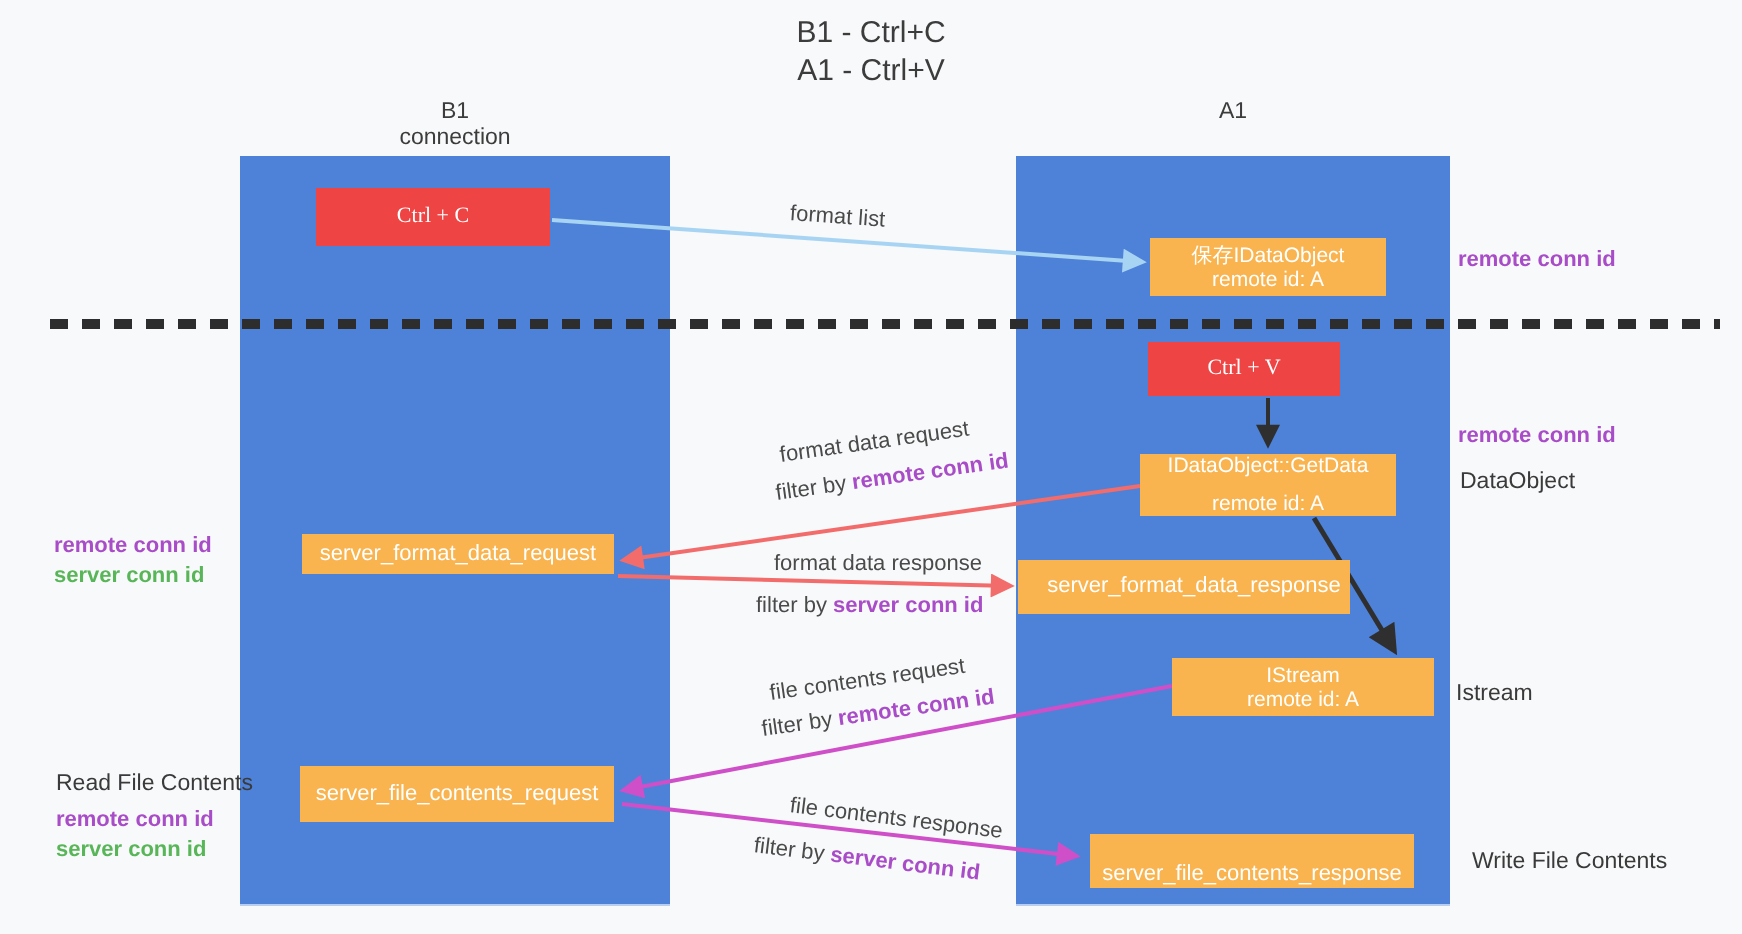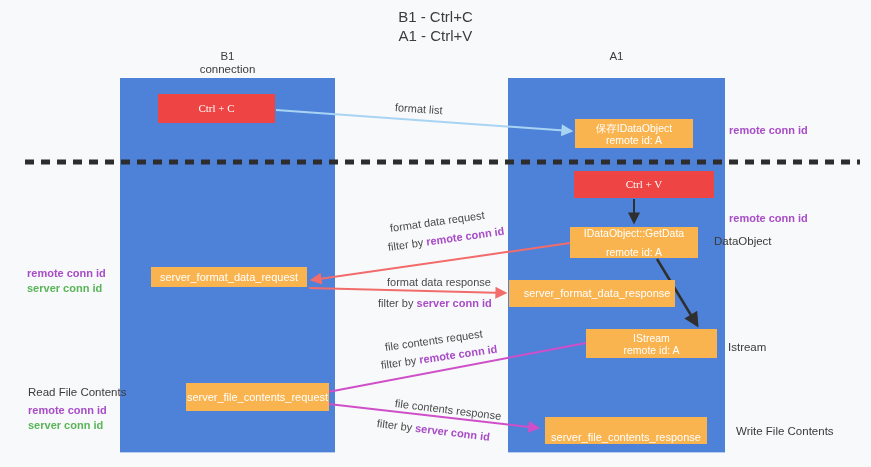--- a/index.html
+++ b/index.html
@@ -93,21 +93,21 @@
 
 <div class="abs node green" style="left:158px;top:94px;width:117px;height:29px;">
   <div>Ctrl + C</div>
 </div>
 
 <div class="abs node orange small" style="left:575px;top:119px;width:118px;height:29px;">
   <div>保存IDataObject</div>
   <div>remote id: A</div>
 </div>
 
-<div class="abs node green" style="left:574px;top:171px;width:140px;height:27px;">
+<div class="abs node green" style="left:574px;top:171px;width:96px;height:27px;">
   <div>Ctrl + V</div>
 </div>
 
 <div class="abs node orange small" style="left:570px;top:227px;width:128px;height:31px;justify-content:space-between;">
   <div>IDataObject::GetData</div>
   <div>remote id: A</div>
 </div>
 
 <div class="abs node orange" style="left:151px;top:267px;width:156px;height:20px;">
   <div>server_format_data_request</div>
@@ -115,21 +115,21 @@
 
 <div class="abs node orange" style="left:509px;top:280px;width:156px;height:27px;padding-left:10px;">
   <div>server_format_data_response</div>
 </div>
 
 <div class="abs node orange small" style="left:586px;top:329px;width:131px;height:29px;">
   <div>IStream</div>
   <div>remote id: A</div>
 </div>
 
-<div class="abs node orange" style="left:150px;top:383px;width:143px;height:28px;margin-left:36px;">
+<div class="abs node orange" style="left:150px;top:383px;width:157px;height:28px;">
   <div>server_file_contents_request</div>
 </div>
 
 <div class="abs node orange" style="left:545px;top:417px;width:162px;height:27px;justify-content:flex-end;">
   <div>server_file_contents_response</div>
 </div>
 
 <div class="abs edge-label rot-slight" style="left:395px;top:101px;">
   <span>format list</span>
 </div>
@@ -157,21 +157,21 @@
 
 <div class="abs edge-label rot-pos" style="left:395px;top:397px;">
   <span>file contents response</span>
 </div>
 <div class="abs edge-label rot-pos" style="left:377px;top:417px;">
   <span>filter by </span><span class="purple">server conn id</span>
 </div>
 
 <div class="abs side-label purple" style="left:729px;top:123px;">remote conn id</div>
 <div class="abs side-label purple" style="left:729px;top:211px;">remote conn id</div>
-<div class="abs side-label" style="left:714px;top:234px;font-size:11.5px;">DataObject</div>
+<div class="abs side-label" style="left:730px;top:234px;font-size:11.5px;">DataObject</div>
 <div class="abs side-label" style="left:728px;top:340px;font-size:11.5px;">Istream</div>
 <div class="abs side-label" style="left:736px;top:424px;font-size:11.5px;">Write File Contents</div>
 
 <div class="abs side-label purple" style="left:27px;top:266px;">remote conn id</div>
 <div class="abs side-label greenlbl" style="left:27px;top:281px;">server conn id</div>
 <div class="abs side-label" style="left:28px;top:385px;font-size:11.5px;">Read File Contents</div>
 <div class="abs side-label purple" style="left:28px;top:403px;">remote conn id</div>
 <div class="abs side-label greenlbl" style="left:28px;top:418px;">server conn id</div>
 
 </body></html>

